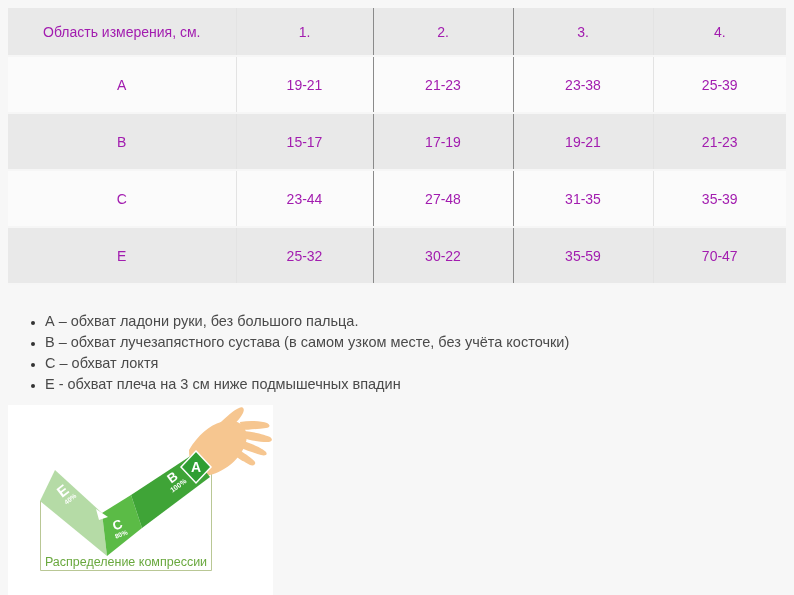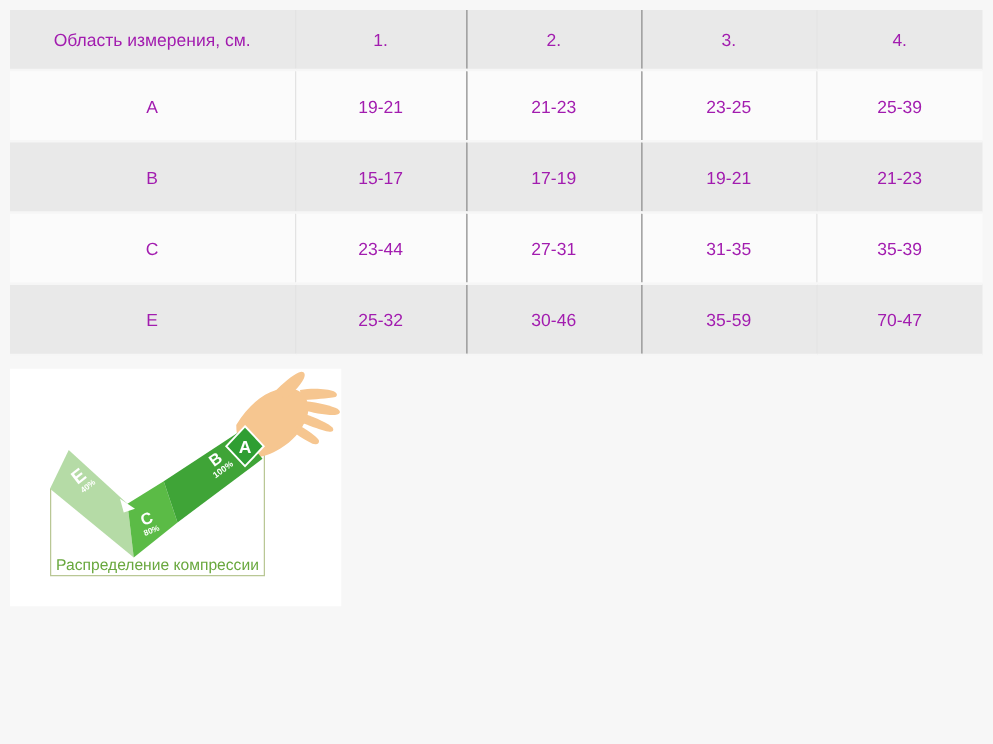--- a/index.html
+++ b/index.html
@@ -85,47 +85,53 @@
         <td>Область измерения, см.</td>
         <td>1.</td>
         <td>2.</td>
         <td>3.</td>
         <td>4.</td>
       </tr>
       <tr class="data light">
         <td>А</td>
         <td>19-21</td>
         <td>21-23</td>
-        <td>23-25</td>
+        <td>23-38</td>
         <td>25-39</td>
       </tr>
       <tr class="data gray">
         <td>В</td>
         <td>15-17</td>
         <td>17-19</td>
         <td>19-21</td>
         <td>21-23</td>
       </tr>
       <tr class="data light">
         <td>С</td>
         <td>23-44</td>
-        <td>27-31</td>
+        <td>27-48</td>
         <td>31-35</td>
         <td>35-39</td>
       </tr>
       <tr class="data gray">
         <td>Е</td>
         <td>25-32</td>
-        <td>30-46</td>
+        <td>30-22</td>
         <td>35-59</td>
         <td>70-47</td>
       </tr>
     </tbody>
   </table>
 
+  <ul class="notes">
+    <li>А – обхват ладони руки, без большого пальца.</li>
+    <li>В – обхват лучезапястного сустава (в самом узком месте, без учёта косточки)</li>
+    <li>С – обхват локтя</li>
+    <li>Е - обхват плеча на 3 см ниже подмышечных впадин</li>
+  </ul>
 
   <div class="diagram-block">
     <svg width="265" height="190" viewBox="0 0 265 190">
 
       <path d="M 203.5 63 L 203.5 165.5 L 32.5 165.5 L 32.5 96" fill="none" stroke-width="1" stroke="#b9c795"></path>
 
       <g>
         <path d="M 181 45 C 190 30 202 20 213 17 C 222 14 230 16 234 20 C 239 25 240 33 237 40 C 233 50 226 58 216 64 C 208 69 198 72 191 71 C 184 64 181 55 181 45 Z" fill="#f6c690"></path>
         <path d="M 212 18 C 218 12 226 5 231 3 C 235 1 237 4 235 8 C 232 14 226 20 220 24 Z" fill="#f6c690"></path>
         <path d="M 232 17 C 242 15 254 16 259 18 C 263 20 262 23 258 23 C 250 24 240 25 233 25 Z" fill="#f6c690"></path>

